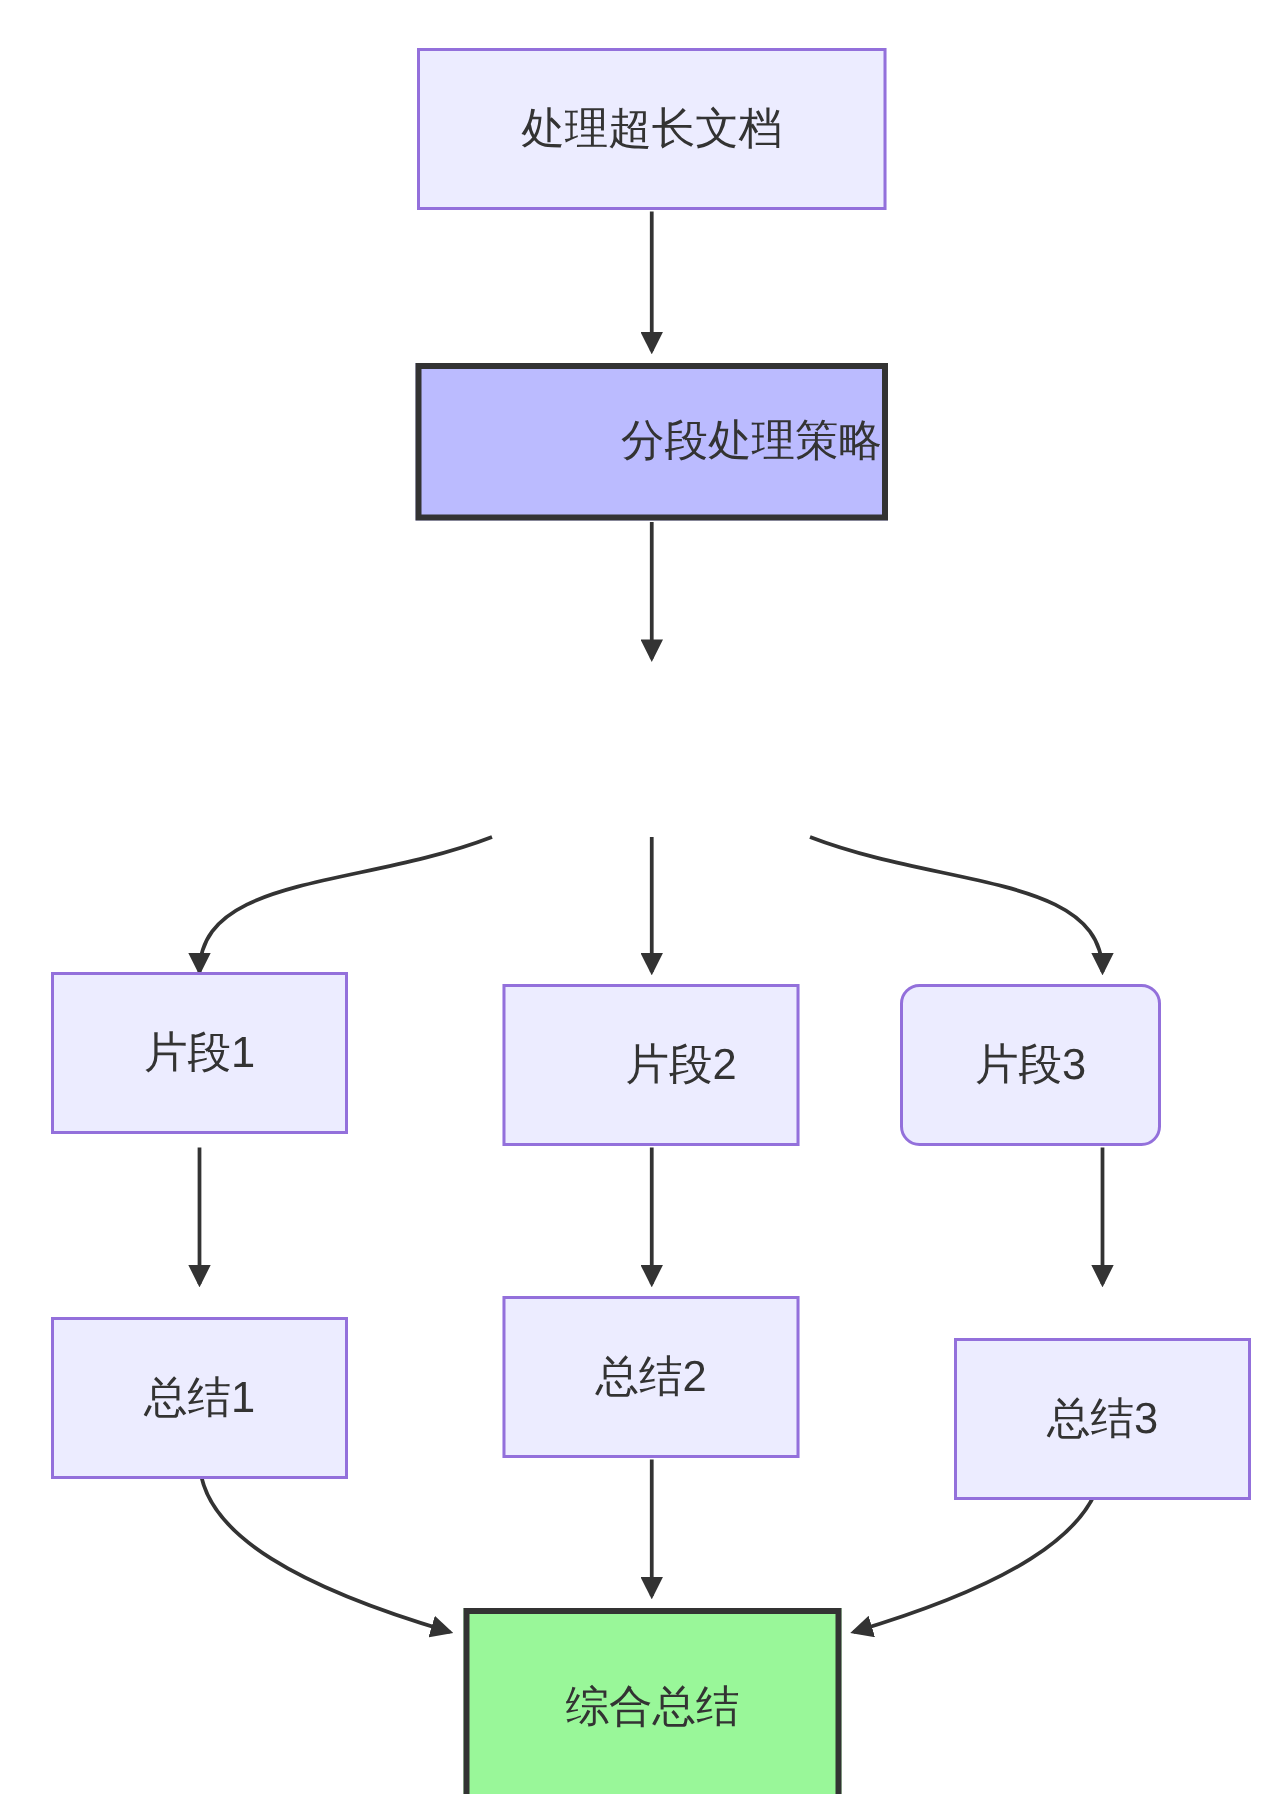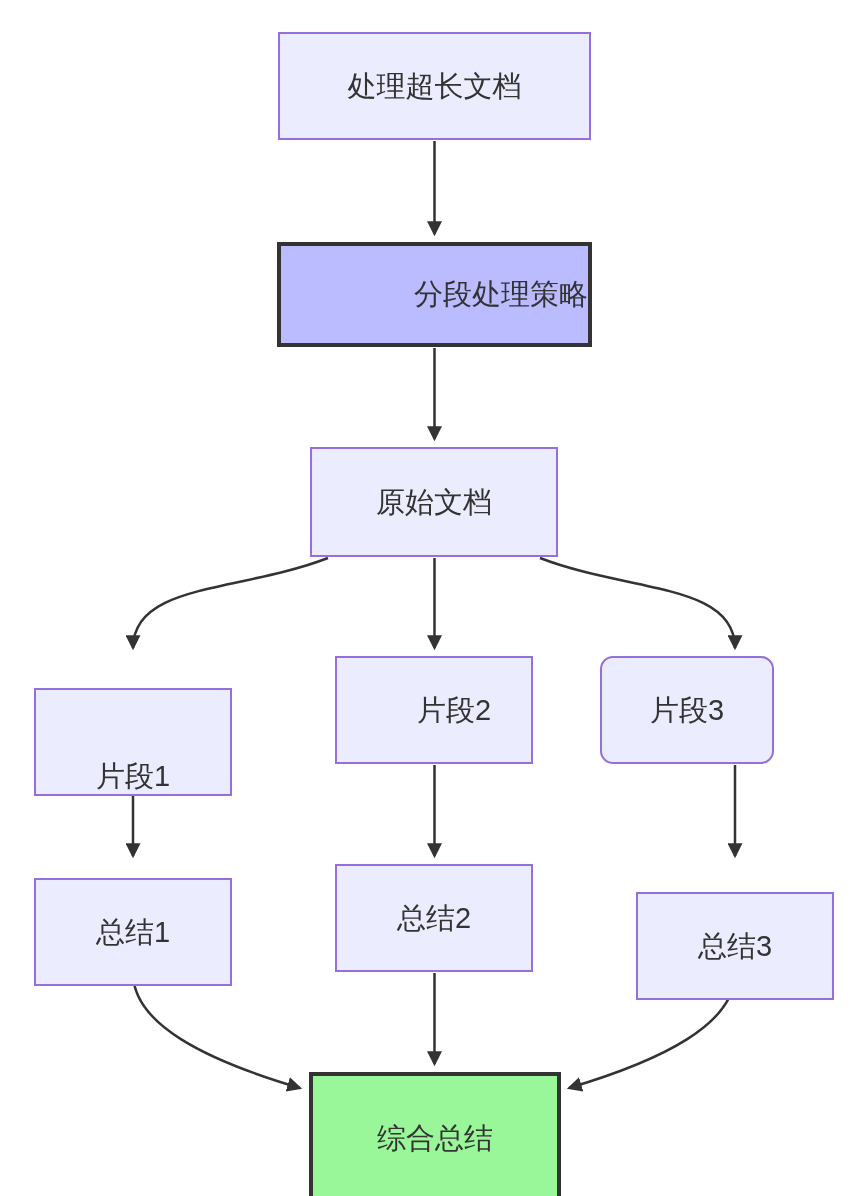--- a/index.html
+++ b/index.html
@@ -55,21 +55,21 @@
     border: 4px solid var(--emphasis-border);
   }
   .node.success {
     background: var(--success-fill);
     border: 4px solid var(--success-border);
   }
   
   #node-doc      { left: 278px; top: 32px;   width: 313px; height: 108px; }
   #node-strategy { left: 277px; top: 242px;  width: 315px; height: 105px; justify-content: flex-end; }
   #node-original { left: 310px; top: 447px;  width: 248px; height: 110px; }
-  #node-seg1     { left: 34px;  top: 688px;  width: 198px; height: 108px; align-items: flex-end; }
+  #node-seg1     { left: 34px;  top: 648px;  width: 198px; height: 108px; }
   #node-seg2     { left: 335px; top: 656px;  width: 198px; height: 108px; padding-left: 40px; }
   #node-seg3     { left: 600px; top: 656px;  width: 174px; height: 108px; border-radius: 13px; }
   #node-sum1     { left: 34px;  top: 878px;  width: 198px; height: 108px; }
   #node-sum2     { left: 335px; top: 864px;  width: 198px; height: 108px; }
   #node-sum3     { left: 636px; top: 864px;  width: 198px; height: 108px; margin-top: 28px; }
   #node-final    { left: 309px; top: 1072px; width: 252px; height: 132px; }
 </style>
 </head>
 <body>
 
@@ -95,23 +95,20 @@
   </svg>
 
   <div class="node" id="node-doc">
     <span>处理超长文档</span>
   </div>
 
   <div class="node emphasis" id="node-strategy">
     <span>分段处理策略</span>
   </div>
 
-  <div class="node" id="node-original">
-    <span>原始文档</span>
-  </div>
 
   <div class="node" id="node-seg1">
     <span>片段1</span>
   </div>
 
   <div class="node" id="node-seg2">
     <span>片段2</span>
   </div>
 
   <div class="node" id="node-seg3">

